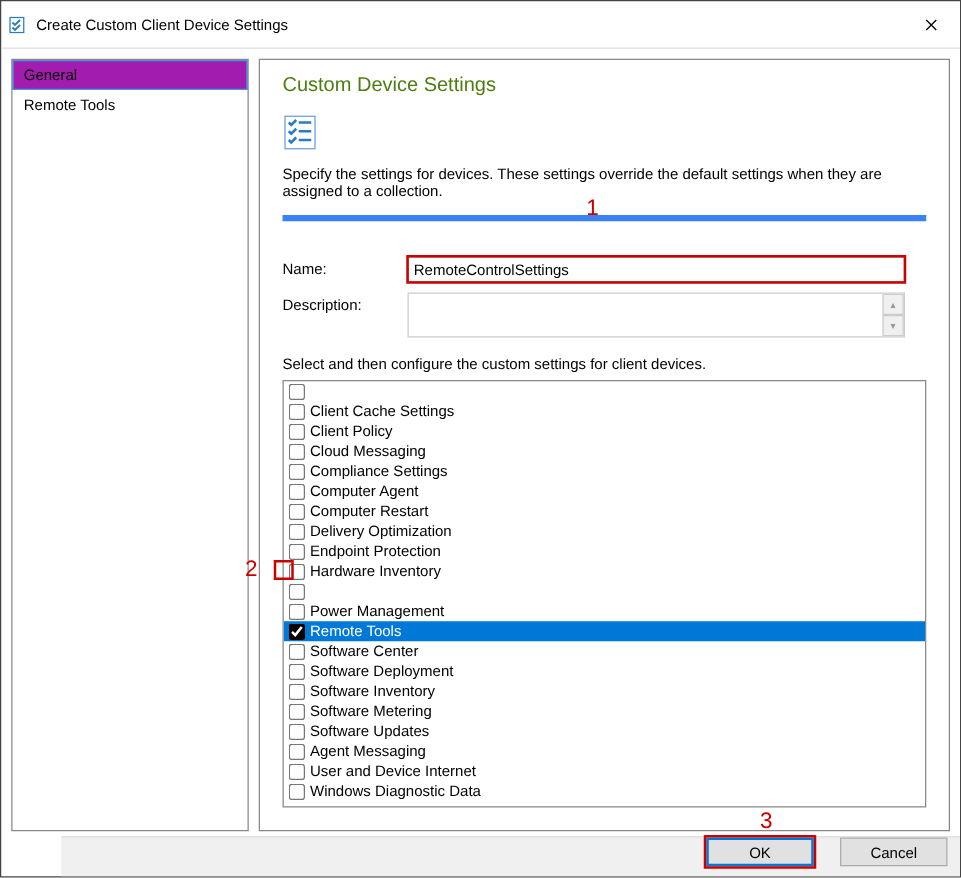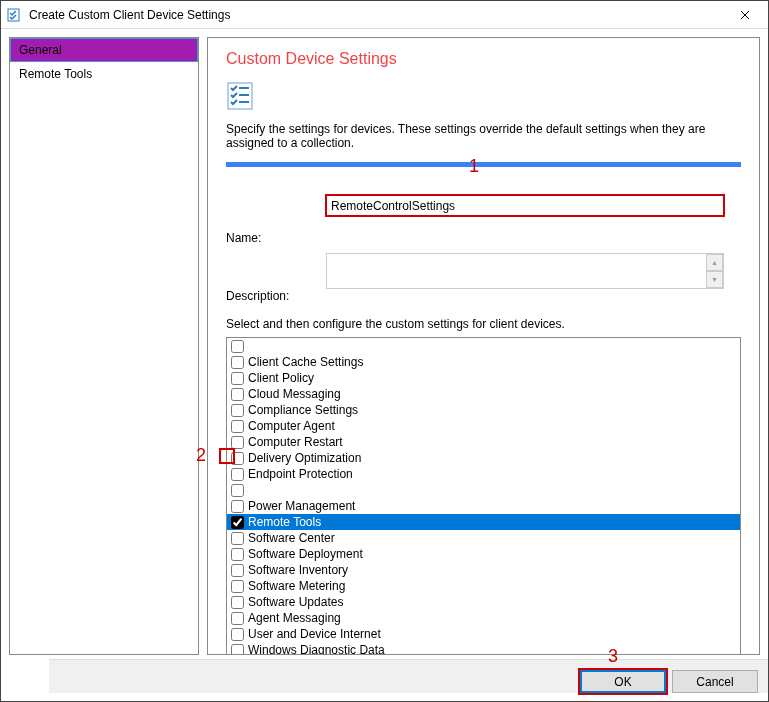--- a/index.html
+++ b/index.html
@@ -9,21 +9,21 @@
     font-family: "Segoe UI", Tahoma, sans-serif;
     font-size: 12px;
     background: #fff;
     width: 769px;
     height: 702px;
     border: 1px solid #444;
     position: relative;
     overflow: hidden;
   }
   .titlebar {
-    height: 28px;
+    height: 38px;
     display: flex;
     align-items: center;
     padding: 0 0 0 6px;
     border-bottom: 1px solid #ddd;
   }
   .titlebar .icon {
     width: 16px; height: 16px;
     margin-right: 6px;
     display: inline-flex;
     align-items: center;
@@ -62,21 +62,21 @@
     border: 1px solid #3a9be2;
   }
   .content {
     flex: 1;
     border: 1px solid #888;
     background: #fff;
     padding: 12px 18px;
     overflow: hidden;
   }
   .heading {
-    color: #ef4444;
+    color: #4d7c0f;
     font-size: 16px;
     font-weight: 400;
     margin-bottom: 12px;
   }
   .intro-row {
     display: flex;
     gap: 10px;
     border-bottom: 5px solid #3b82f6;
     padding-bottom: 12px;
     margin-bottom: 28px;
@@ -91,21 +91,20 @@
     font-size: 12px;
   }
   .form-row {
     display: flex;
     align-items: flex-start;
     margin-bottom: 8px;
   }
   .form-label {
     width: 100px;
     padding-top: 3px;
-    margin-top: 33px;
   }
   .text-input {
     border: 1px solid #7a7a7a;
     height: 21px;
     font-size: 12px;
     padding: 0 4px;
     font-family: inherit;
   }
   .name-input {
     width: 398px;
@@ -158,24 +157,24 @@
   .check-row input[type="checkbox"] {
     width: 13px;
     height: 13px;
     margin: 0;
     accent-color: #000;
     flex-shrink: 0;
   }
   .buttonbar {
     display: flex;
     justify-content: flex-end;
-    align-items: flex-end;
+    align-items: flex-start;
     height: 34px;
     padding: 0 10px;
-    gap: 6px;
+    gap: 21px;
     background: #f0f0f0;
     border-top: 1px solid #ddd;
     margin-left: 48px;
   }
   .btn {
     width: 86px;
     height: 23px;
     background: #e1e1e1;
     border: 1px solid #adadad;
     font-family: inherit;
@@ -289,20 +288,24 @@
         <div class="check-row">
           <input type="checkbox" style="">
           <span>Delivery Optimization</span>
         </div>
         <div class="check-row">
           <input type="checkbox" style="">
           <span>Endpoint Protection</span>
         </div>
         <div class="check-row">
           <input type="checkbox" style="">
+          <span>Hardware Inventory</span>
+        </div>
+        <div class="check-row">
+          <input type="checkbox" style="">
         </div>
         <div class="check-row">
           <input type="checkbox" style="">
           <span>Power Management</span>
         </div>
         <div class="check-row highlight">
           <input type="checkbox" checked="" style="">
           <span>Remote Tools</span>
         </div>
         <div class="check-row">

